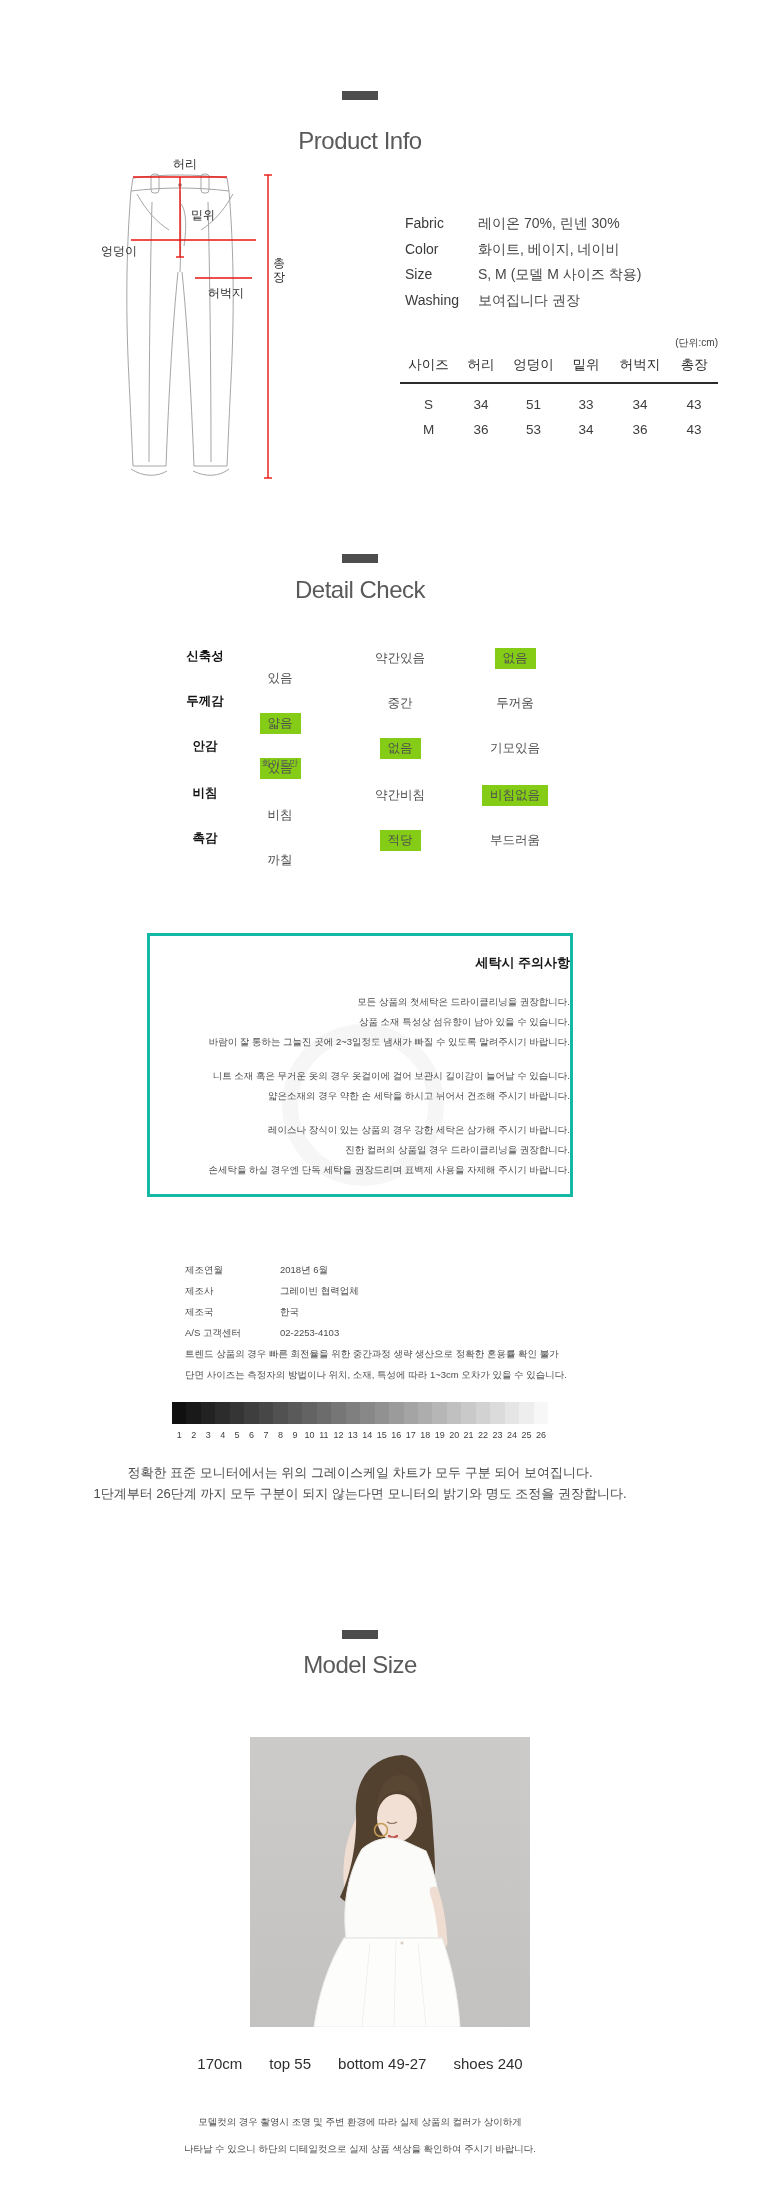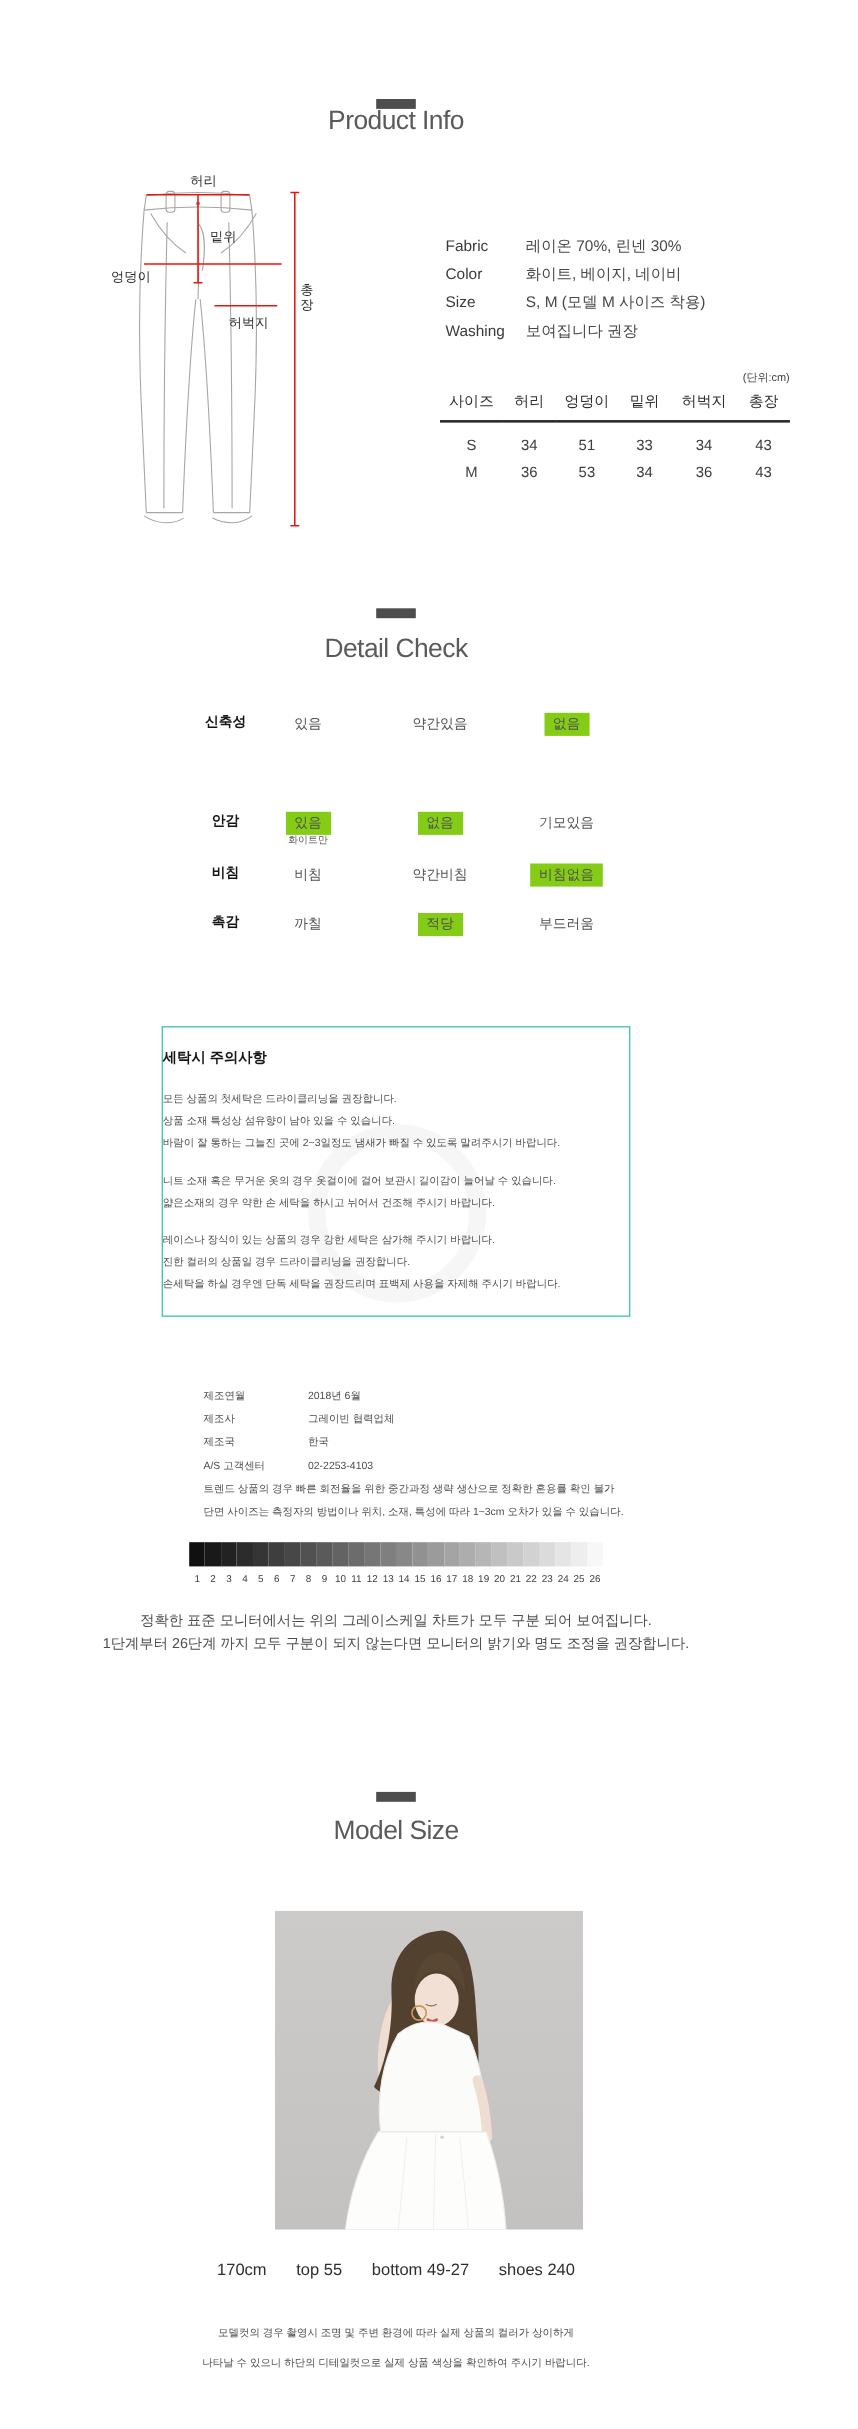--- a/index.html
+++ b/index.html
@@ -24,27 +24,27 @@
   
   .size-table{position:absolute;left:400px;top:352px;width:318px;border-collapse:collapse;table-layout:fixed;}
   .size-table th{font-weight:400;color:#2e2e2e;font-size:13.5px;padding:4px 0 8px 0;border-bottom:2px solid #2b2b2b;}
   .size-table td{color:#3d3d3d;font-size:13.5px;text-align:center;padding:5px 0;}
   .size-table tr.first td{padding-top:13px;}
 
   
   .d-row{position:absolute;left:0;width:720px;height:30px;}
   .d-label{position:absolute;left:150px;width:110px;text-align:center;font-size:12.5px;font-weight:bold;color:#141414;}
   .d-opt{position:absolute;width:110px;text-align:center;font-size:12.5px;color:#4f4f4f;}
-  .d-opt.o1{left:225px;} .d-opt.o2{left:345px;} .d-opt.o3{left:460px;}
+  .d-opt.o1{left:225px;margin-top:20px;} .d-opt.o2{left:345px;} .d-opt.o3{left:460px;}
   .d-opt .pill{display:inline-block;padding:2px 8px;}
   .d-opt.hl .pill{background:#84cc16;}
   .d-note{position:absolute;left:225px;top:19px;width:110px;text-align:center;font-size:9px;color:#5a5a5a;}
 
   
-  .wash-box{position:absolute;left:147px;top:933px;width:426px;height:264px;border:1px solid #14b8a6;box-sizing:border-box;text-align:left;}
+  .wash-box{position:absolute;left:147px;top:933px;width:426px;height:264px;border:3px solid #14b8a6;box-sizing:border-box;text-align:right;}
   .wash-title{margin-top:18px;font-size:13px;font-weight:bold;color:#161616;}
   .wash-body{margin-top:20px;}
   .wash-body p{margin:0 0 14px 0;font-size:9.5px;line-height:20px;color:#4c4c4c;}
   .watermark{position:absolute;left:132px;top:88px;width:130px;height:130px;border:16px solid rgba(0,0,0,0.035);border-radius:50%;}
 
   
   .manu-block{position:absolute;left:185px;top:1259px;font-size:9.5px;color:#4c4c4c;line-height:21px;}
   .manu-label{display:inline-block;width:95px;}
 
   
@@ -59,21 +59,21 @@
   .model-photo{position:absolute;left:250px;top:1737px;width:280px;height:290px;}
   .model-specs{position:absolute;left:0;top:2055px;width:720px;display:flex;justify-content:center;gap:27px;font-size:15px;color:#2e2e2e;}
   .model-disclaimer{position:absolute;left:0;top:2108px;width:720px;text-align:center;font-size:9.5px;color:#4c4c4c;line-height:27px;}
 </style>
 </head>
 <body>
 
 <div id="page">
 
   <div class="center-col" style="top:86px"><span class="sec-bar"></span></div>
-  <div class="center-col sec-title" style="top:96px">Product Info</div>
+  <div class="center-col sec-title" style="top:127px">Product Info</div>
 
   <svg class="abs" style="left:85px;top:160px" width="200" height="330" viewBox="0 0 200 330">
     <g fill="none" stroke="#a6a6a6" stroke-width="1">
       <path d="M48,18 C80,14 110,14 142,18"></path>
       <path d="M46,31 C80,27 110,27 144,31"></path>
       <path d="M48,18 L46,31"></path>
       <path d="M142,18 L144,31"></path>
       <rect x="66" y="14" width="8" height="19" rx="3"></rect>
       <rect x="116" y="14" width="8" height="19" rx="3"></rect>
       <path d="M95,31 C96,60 96,85 95,112"></path>
@@ -158,20 +158,26 @@
   </table>
 
   <div class="center-col" style="top:549px"><span class="sec-bar"></span></div>
   <div class="center-col sec-title" style="top:576px">Detail Check</div>
 
   <div class="d-row" style="top:648px">
     <span class="d-label">신축성</span>
     <span class="d-opt o1"><span class="pill">있음</span></span>
     <span class="d-opt o2"><span class="pill">약간있음</span></span>
     <span class="d-opt o3 hl"><span class="pill">없음</span></span>
+  </div>
+  <div class="d-row" style="top:693px">
+    <span class="d-label">두께감</span>
+    <span class="d-opt o1 hl"><span class="pill">얇음</span></span>
+    <span class="d-opt o2"><span class="pill">중간</span></span>
+    <span class="d-opt o3"><span class="pill">두꺼움</span></span>
   </div>
   <div class="d-row" style="top:738px">
     <span class="d-label">안감</span>
     <span class="d-opt o1 hl"><span class="pill">있음</span></span>
     <span class="d-note">화이트만</span>
     <span class="d-opt o2 hl"><span class="pill">없음</span></span>
     <span class="d-opt o3"><span class="pill">기모있음</span></span>
   </div>
   <div class="d-row" style="top:785px">
     <span class="d-label">비침</span>

